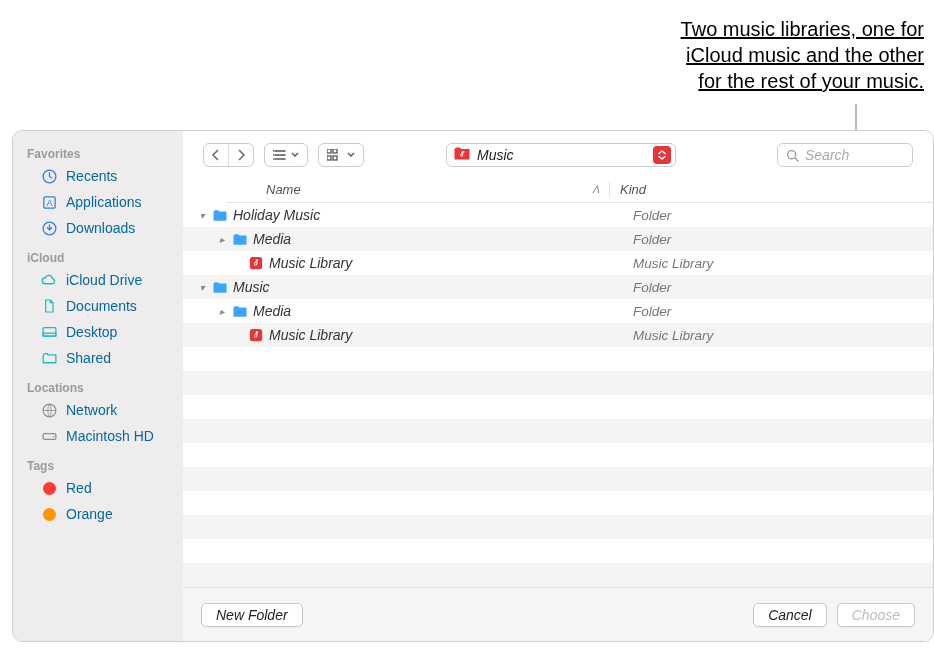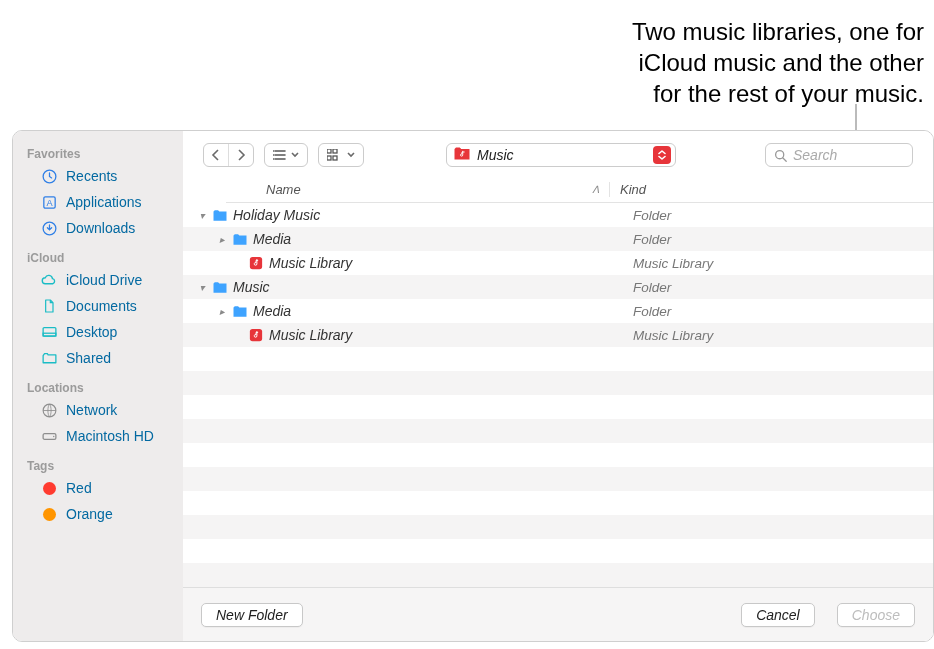--- a/index.html
+++ b/index.html
@@ -13,23 +13,24 @@
     color: #222;
   }
 
   
   .callout {
     position: absolute;
     top: 16px;
     right: 10px;
     width: 440px;
     text-align: right;
-    font-size: 24px;
+    font-size: 20px;
     line-height: 1.3;
     color: #000;
+    text-decoration: underline;
   }
   .callout-line {
     position: absolute;
     background: #bbb;
   }
 
   
   .window {
     position: absolute;
     top: 130px;
@@ -134,21 +135,21 @@
     width: 18px; height: 18px;
     background: #e7353a;
     border-radius: 4px;
     display: flex; flex-direction: column;
     align-items: center; justify-content: center;
     color: #fff;
   }
   .search {
     margin-left: auto;
     height: 24px;
-    width: 148px;
+    width: 136px;
     border: 1px solid #ccc;
     border-radius: 6px;
     display: flex;
     align-items: center;
     padding: 0 8px;
     gap: 6px;
     color: #aaa;
     font-size: 14px;
     background: #fff;
   }
@@ -205,21 +206,21 @@
   .indent1 { padding-left: 34px; }
   .indent2 { padding-left: 50px; }
 
   
   .bottombar {
     border-top: 1px solid #dedede;
     height: 54px;
     display: flex;
     align-items: center;
     padding: 0 18px;
-    gap: 22px;
+    gap: 10px;
     background: #f6f5f5;
   }
   .btn {
     height: 24px;
     padding: 0 14px;
     border: 1px solid #c8c8c8;
     background: #fff;
     border-radius: 5px;
     font-size: 14px;
     color: #222;

